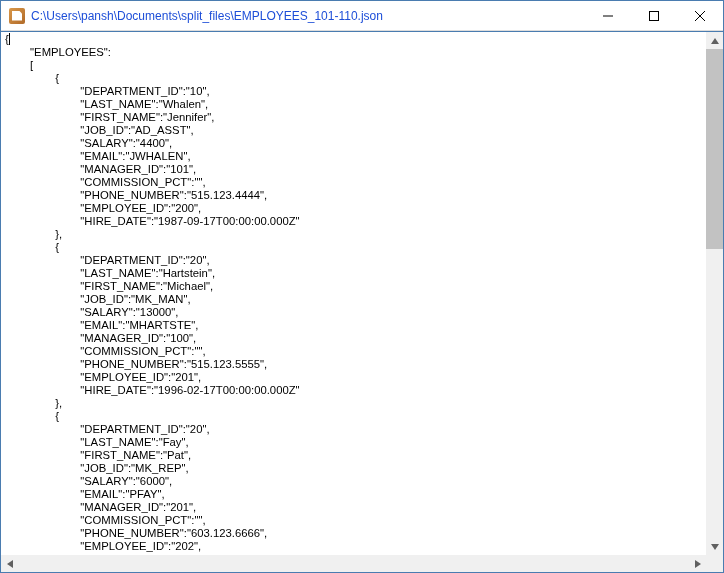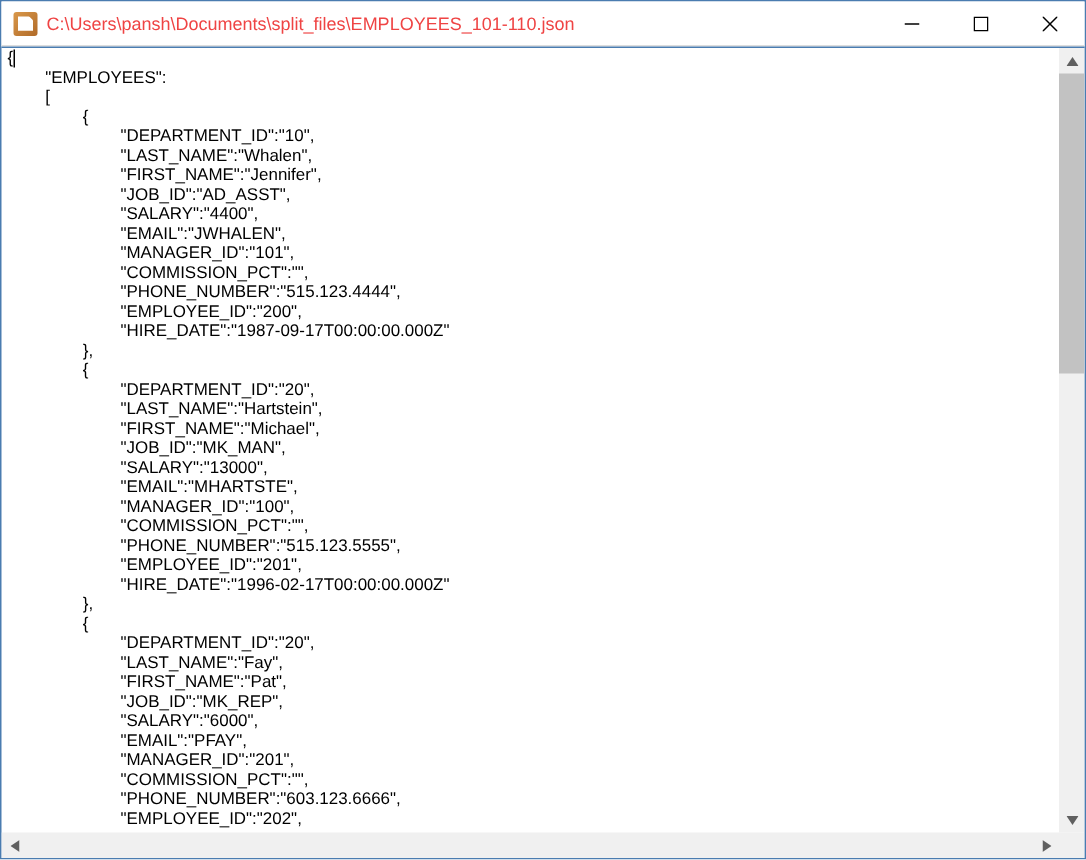--- a/index.html
+++ b/index.html
@@ -37,21 +37,21 @@
   .titlebar-icon::after{
     content:"";
     position:absolute;
     left:3px; top:3px; right:3px; bottom:3px;
     background:#fff;
     clip-path: polygon(0 0,70% 0,100% 30%,100% 100%,0 100%);
   }
   .titlebar-text {
     flex: 1;
     font-size: 12px;
-    color: #ef4444;
+    color: #1d4ed8;
     white-space: nowrap;
     overflow: hidden;
   }
   .titlebar-buttons {
     display: flex;
     height: 100%;
   }
   .titlebar-btn {
     width: 46px;
     height: 100%;

